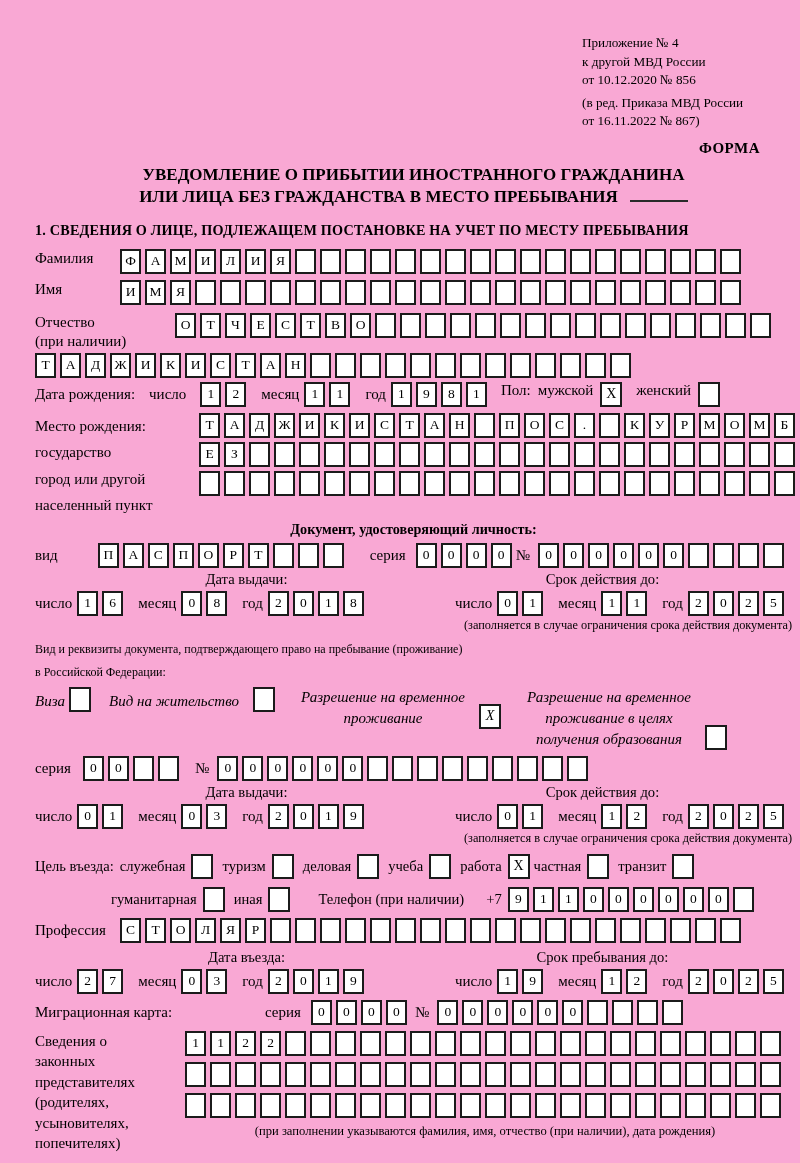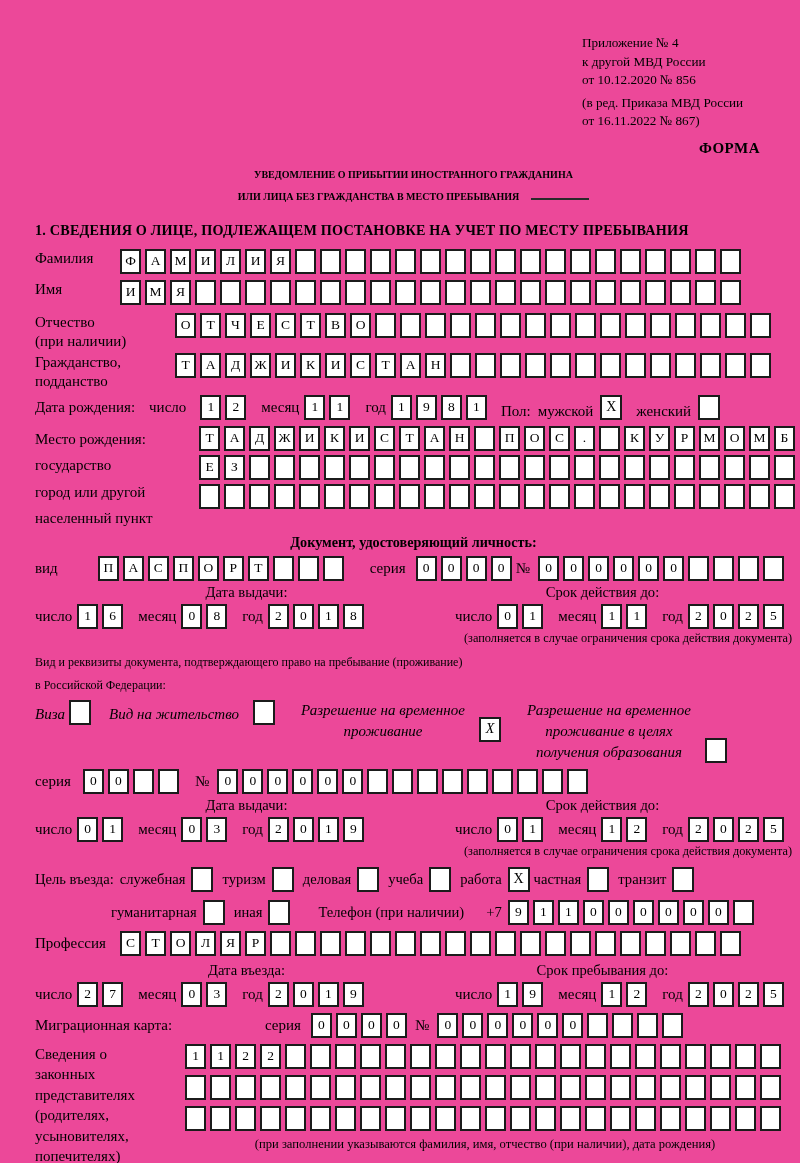--- a/index.html
+++ b/index.html
@@ -1,26 +1,26 @@
 <!DOCTYPE html>
 <html><head>
 <meta charset="utf-8">
 <style>
   html,body{margin:0;padding:0;background:#fff;}
   .page{
     width:800px;height:1163px;box-sizing:border-box;position:relative;
-    background:#ec4899;color:#000;
+    background:#f9a8d4;color:#000;
     font-family:"Liberation Serif","DejaVu Serif",serif;
     padding:34px 8px 0 35px;overflow:hidden;
   }
   
   .annex{margin-left:547px;font-size:13.2px;line-height:18.5px;}
   .annex .amend{margin-top:4px;}
   .forma{font-weight:bold;text-align:right;padding-right:32px;margin-top:9px;font-size:15px;letter-spacing:.5px;}
-  .title{text-align:center;font-weight:bold;font-size:10px;line-height:22px;margin-top:7px;}
+  .title{text-align:center;font-weight:bold;font-size:17px;line-height:22px;margin-top:7px;}
   .blank{display:inline-block;width:58px;height:2px;background:#2a2a2a;margin-left:12px;}
   .sec-head{font-weight:bold;font-size:14.2px;margin-top:14px;letter-spacing:.2px;white-space:nowrap;}
 
   
   .row{display:flex;align-items:flex-start;}
   .lbl{font-size:15px;line-height:19px;flex-shrink:0;}
   .cells{display:flex;flex-wrap:nowrap;}
   .cell{
     width:17px;height:21px;border:2px solid #1b1b1b;margin-right:4px;
     display:inline-flex;align-items:center;justify-content:center;
@@ -34,21 +34,21 @@
   .w85{width:85px;}
   .w140{width:140px;}
   .mt10{margin-top:10px;}.mt8{margin-top:8px;}.mt6{margin-top:6px;}.mt4{margin-top:4px;}.mt2{margin-top:2px;}
 
   .two-line .l2{font-size:15px;line-height:19px;}
 
   
   .dategrp{display:flex;align-items:center;font-size:15px;}
   .dategrp .dw{margin-right:5px;}
   .dategrp .gap{margin-left:11px;}
-  .sex{display:flex;align-items:flex-end;font-size:15px;margin-left:10px;}
+  .sex{display:flex;align-items:flex-start;font-size:15px;margin-left:10px;}
   .sex .sw{margin:0 7px;}
 
   .bp{display:flex;gap:19px;}
   .bp .bplbl{width:145px;font-size:15px;line-height:26.5px;flex-shrink:0;}
   .bp .bprows .cells{margin-bottom:4px;}
 
   .center-head{font-weight:bold;font-size:14.2px;text-align:center;margin-top:2px;}
 
   .vidrow{display:flex;align-items:center;margin-top:5px;font-size:15px;}
   .vidrow .sp{flex-shrink:0;}
@@ -197,24 +197,20 @@
         <span class="cell"></span>
         <span class="cell"></span>
         <span class="cell"></span>
         <span class="cell"></span>
         <span class="cell"></span>
         <span class="cell"></span>
       </div>
   </div>
 
   <div class="row mt2">
-    <div class="lbl w140 two-line">
-      <div>Гражданство,</div>
-      <div class="l2">подданство</div>
-    </div>
     <div class="cells">
         <span class="cell">Т</span>
         <span class="cell">А</span>
         <span class="cell">Д</span>
         <span class="cell">Ж</span>
         <span class="cell">И</span>
         <span class="cell">К</span>
         <span class="cell">И</span>
         <span class="cell">С</span>
         <span class="cell">Т</span>

